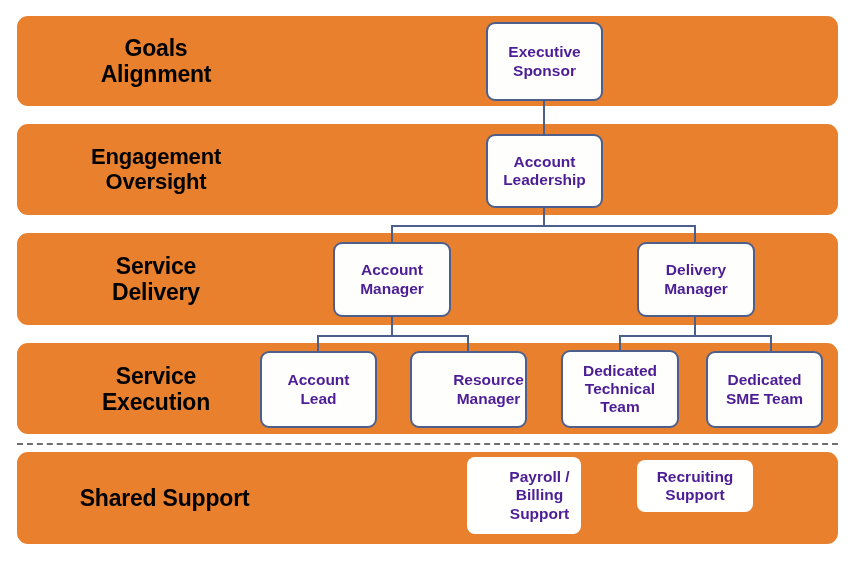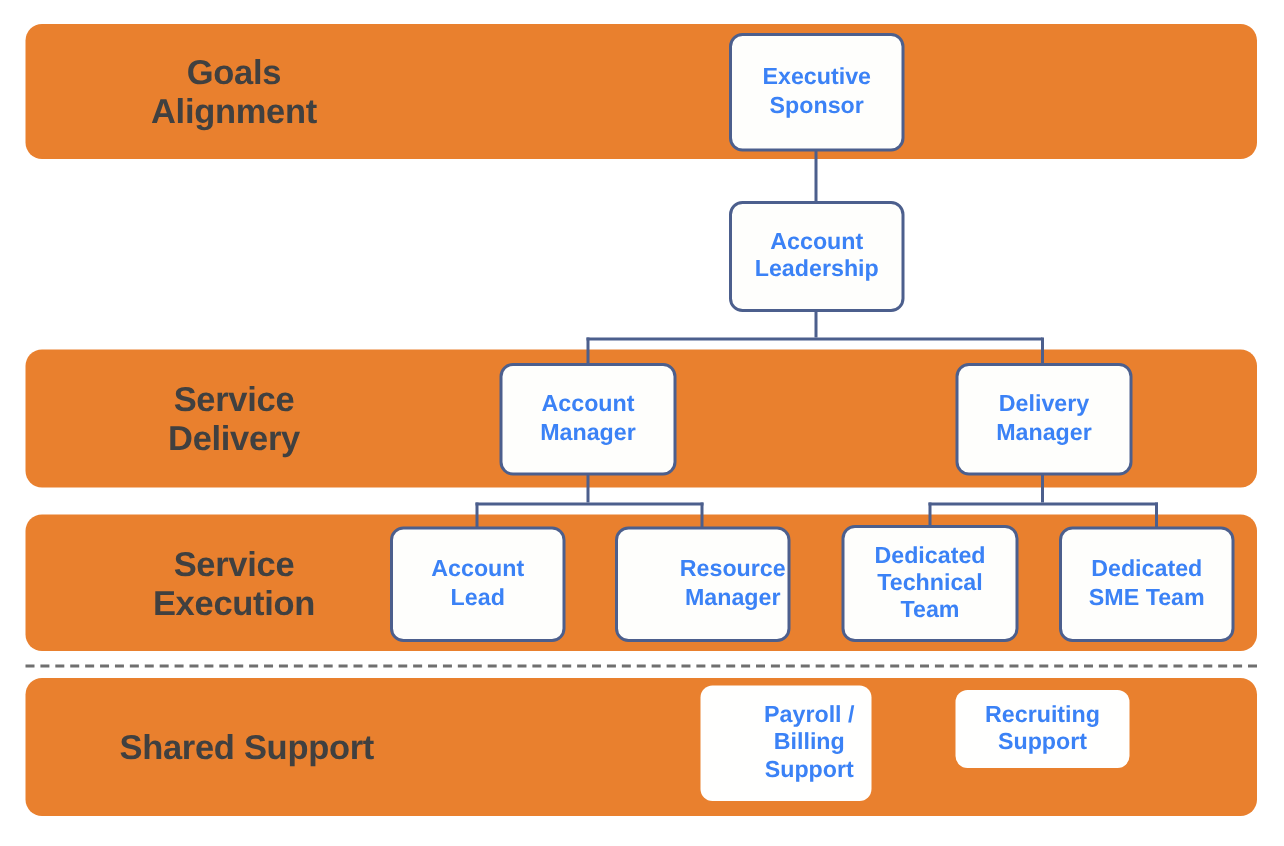--- a/index.html
+++ b/index.html
@@ -27,21 +27,21 @@
     left: 17px;
     width: 821px;
     background: #E9802E;
     border-radius: 11px;
     box-sizing: border-box;
     display: flex;
     align-items: center;
     z-index: 1;
   }
   .band-label {
-    color: #404040;
+    color: #000000;
     font-weight: bold;
     font-size: 23px;
     line-height: 1.13;
     text-align: center;
     white-space: pre-line;
     letter-spacing: -0.2px;
     user-select: none;
   }
   .band-label.wide {
     font-size: 22px;
@@ -62,21 +62,21 @@
   .node {
     position: absolute;
     background: #FEFEFC;
     border: 2px solid #4C5F8D;
     border-radius: 9px;
     box-sizing: border-box;
     display: flex;
     align-items: center;
     justify-content: center;
     text-align: center;
-    color: #3b82f6;
+    color: #4c1d95;
     font-weight: bold;
     font-size: 15.5px;
     line-height: 1.17;
     white-space: pre-line;
     z-index: 4;
     user-select: none;
   }
   .node.plain {
     border: none;
     border-radius: 8px;
@@ -107,20 +107,26 @@
 
 <div id="canvas">
 
   <div class="band" style="top:16px; height:90px;">
     <div class="label-slot" style="left:14px; width:250px;">
       <div class="band-label">Goals
 Alignment</div>
     </div>
   </div>
 
+  <div class="band" style="top:124px; height:91px;">
+    <div class="label-slot" style="left:14px; width:250px;">
+      <div class="band-label wide">Engagement
+Oversight</div>
+    </div>
+  </div>
 
   <div class="band" style="top:233px; height:92px;">
     <div class="label-slot" style="left:14px; width:250px;">
       <div class="band-label">Service
 Delivery</div>
     </div>
   </div>
 
   <div class="band" style="top:343px; height:91px;">
     <div class="label-slot" style="left:14px; width:250px;">

